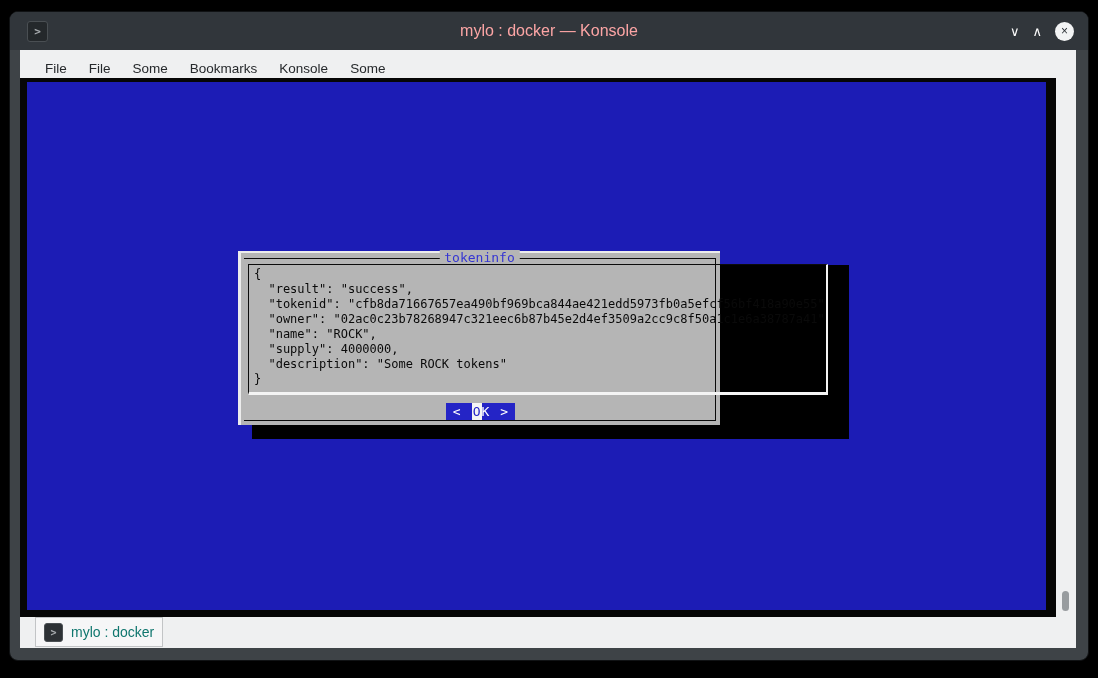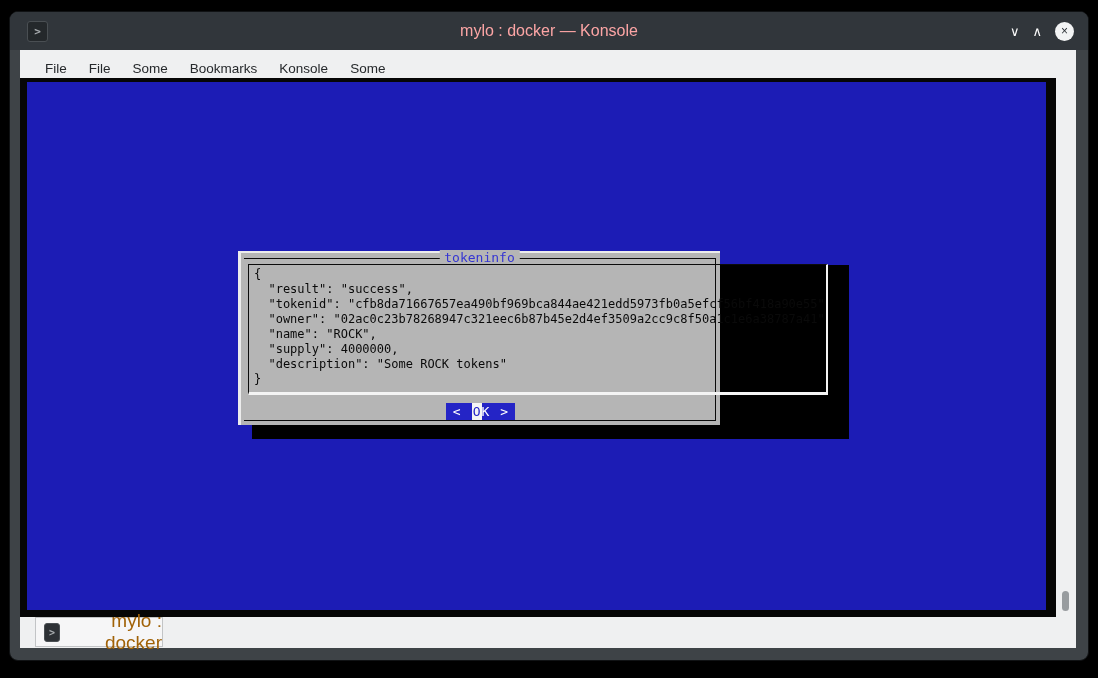--- a/index.html
+++ b/index.html
@@ -68,21 +68,21 @@
 
   
   .tabbar { position:absolute; left:10px; right:12px; bottom:12px; height:31px;
             background:#eff0f1; }
   .tab { position:absolute; left:15px; top:0; bottom:1px; width:128px;
          background:#f6f6f7; border:1px solid #c2c4c6; display:flex;
          align-items:center; padding-left:8px; gap:8px; cursor:default; }
   .tab-icon { width:19px; height:19px; background:#2d3135; border:1px solid #4a4f53;
               border-radius:3px; color:#a7abae; text-align:center;
               font:bold 10px/17px "DejaVu Sans Mono", monospace; }
-  .tab-label { color:#a16207; font-size:19px;text-align:right; }
+  .tab-label { color:#0f766e; font-size:14px; }
 </style>
 </head>
 <body>
 
 <div class="window">
 
   <div class="titlebar">
     <div class="app-icon">&gt;</div>
     <div class="win-title">mylo : docker — Konsole</div>
     <div class="controls">

